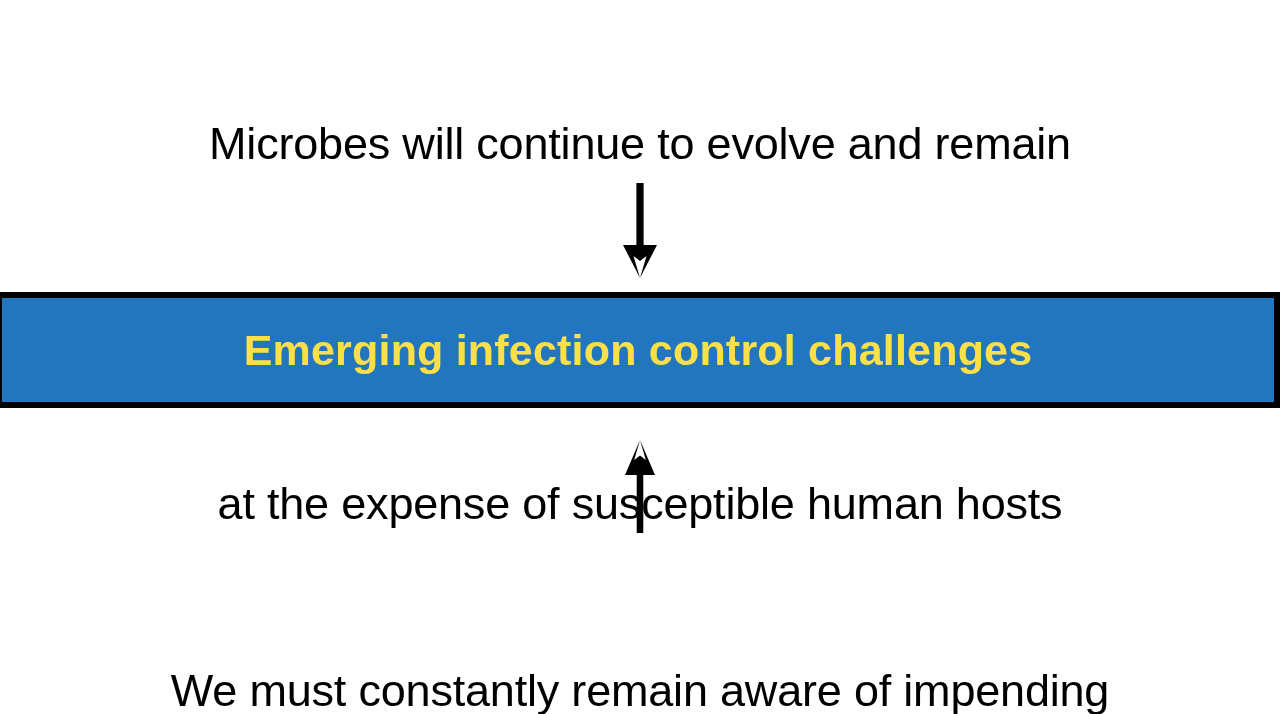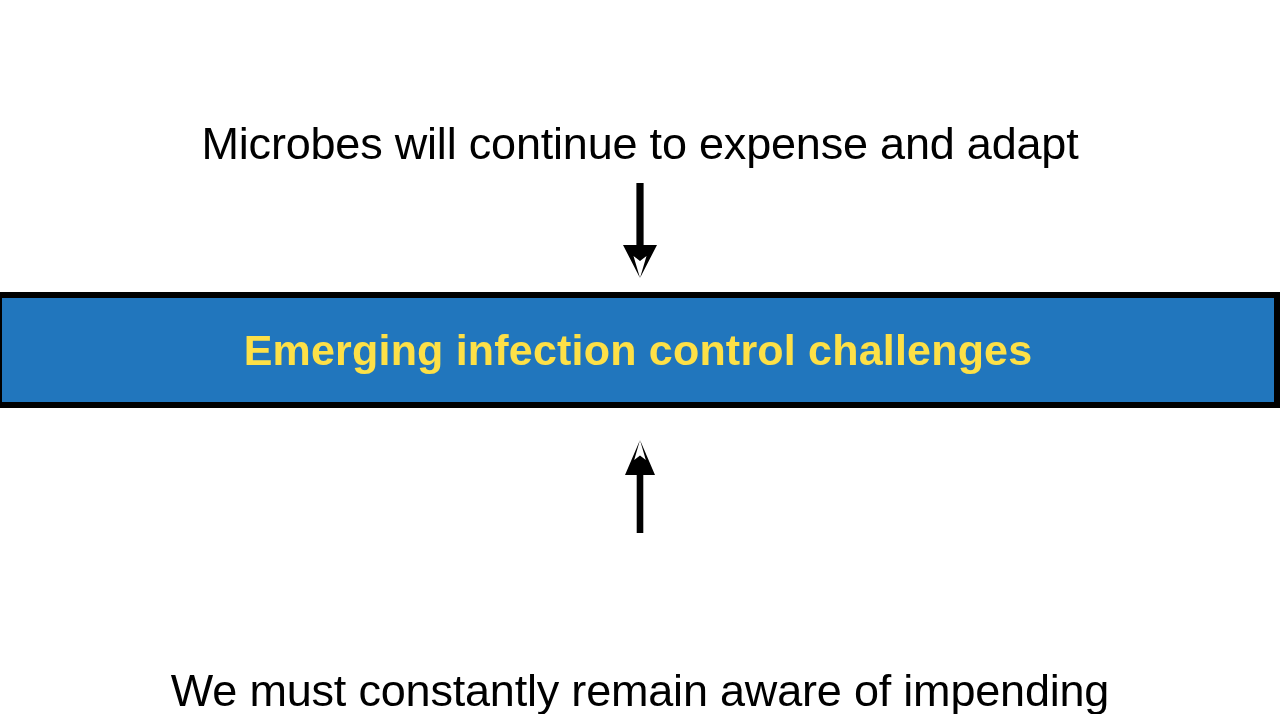--- a/index.html
+++ b/index.html
@@ -96,22 +96,23 @@
     height: 95px;
   }
   .arrow svg { display: block; }
 </style>
 </head>
 <body>
 
 <div class="slide">
 
   <div class="caption-top">
-    <span class="caption-line">Microbes will continue to expense and adapt</span>
+    <span class="caption-line">Microbes will continue to evolve and remain</span>
     <span class="caption-line">to survive and thrive—sometimes</span>
+    <span class="caption-line">at the expense of susceptible human hosts</span>
   </div>
 
   <div class="arrow arrow-down">
     <svg width="40" height="100" viewBox="0 0 40 100" xmlns="http://www.w3.org/2000/svg">
       <path d="M16.4 0 H23.6 V62 H37 L20 95 L3 62 H16.4 Z
                M20 95 L13.5 73 L20 78 L26.5 73 Z" fill="#000000" fill-rule="evenodd"></path>
     </svg>
   </div>
 
   <div class="banner">

